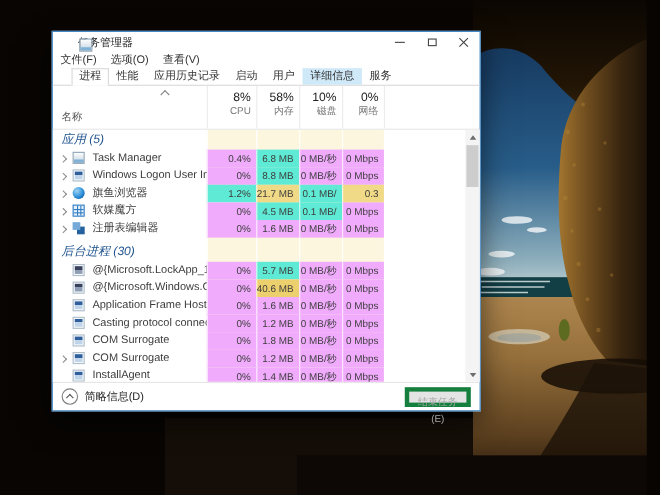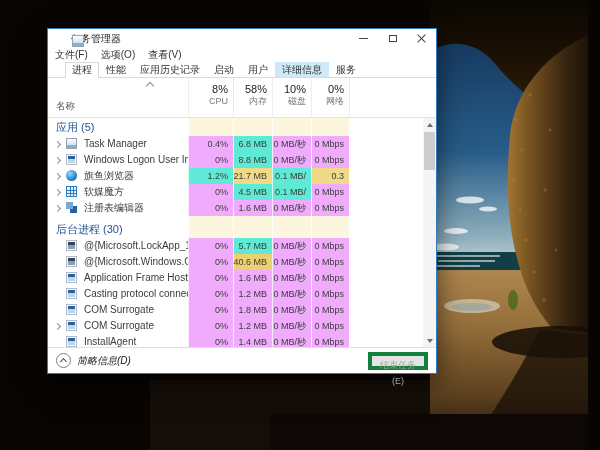--- a/index.html
+++ b/index.html
@@ -41,21 +41,21 @@
   .st-cpu{left:140px;width:45px;} .st-mem{left:185px;width:39px;}
   .st-disk{left:224px;width:39px;} .st-net{left:263px;width:38px;}
   .hsep-end{position:absolute;left:301px;top:0;bottom:0;border-left:1px solid #ececec;}
   
   .list{position:relative;flex:1;overflow:hidden;background:#fff;}
   .stripe{position:absolute;top:0;bottom:0;background:#fcf6df;box-shadow:inset 1px 0 0 #fff;}
   .sp-cpu{left:140px;width:45px;} .sp-mem{left:185px;width:39px;}
   .sp-disk{left:224px;width:39px;} .sp-net{left:263px;width:38px;}
   .groups{position:absolute;inset:0 13px 0 0;}
   .group + .group{margin-top:4px;}
-  .group-hdr{height:18px;line-height:18px;padding-left:8px;font-size:11px;color:#1f538f;}
+  .group-hdr{height:18px;line-height:18px;padding-left:8px;font-size:11px;color:#1f538f;font-style:italic;}
   .row{position:relative;height:16px;}
   .expander{position:absolute;left:6px;top:4px;width:8px;height:8px;visibility:hidden;}
   .expander[data-show]{visibility:visible;}
   .expander::before{content:"";position:absolute;left:1px;top:2px;width:4px;height:4px;border-right:1px solid #8f8f8f;border-top:1px solid #8f8f8f;transform:rotate(45deg);}
   .ic{position:absolute;left:18px;top:2px;width:11px;height:11px;box-sizing:border-box;}
   .pname{position:absolute;left:36px;top:0;width:104px;line-height:16px;font-size:10px;color:#3c3c3c;white-space:nowrap;overflow:hidden;}
   .cell{position:absolute;top:0;height:16px;line-height:16px;box-sizing:border-box;text-align:right;padding-right:5px;font-size:9px;color:#3c3c3c;box-shadow:inset 1px 0 0 rgba(255,255,255,.75);}
   .c-cpu{left:140px;width:45px;} .c-mem{left:185px;width:39px;}
   .c-disk{left:224px;width:39px;} .c-net{left:263px;width:38px;} .cell[data-heat="1"]{background:#f0abfc;}
   .cell[data-heat="2"]{background:#5eead4;} .cell[data-heat="3"]{background:#f0d987;}
@@ -80,21 +80,21 @@
   .scrollbar{position:absolute;top:0;right:0;bottom:0;width:13px;background:#f4f4f4;}
   .sb-btn{position:absolute;left:0;width:13px;height:13px;display:flex;align-items:center;justify-content:center;}
   .sb-up{top:0;} .sb-down{bottom:0;}
   .sb-up::before{content:"";width:0;height:0;border-left:3px solid transparent;border-right:3px solid transparent;border-bottom:4px solid #6e6e6e;}
   .sb-down::before{content:"";width:0;height:0;border-left:3px solid transparent;border-right:3px solid transparent;border-top:4px solid #6e6e6e;}
   .sb-thumb{position:absolute;left:1px;top:14px;width:11px;height:38px;background:#cdcdcd;}
   
   .footer{height:25px;border-top:1px solid #e0e0e0;display:flex;align-items:center;padding:0 8px;flex:none;}
   .toggle-circle{width:13px;height:13px;border:1px solid #7f7f7f;border-radius:50%;position:relative;flex:none;}
   .toggle-circle::before{content:"";position:absolute;left:3.5px;top:5px;width:4px;height:4px;border-left:1px solid #555;border-top:1px solid #555;transform:rotate(45deg);}
-  .toggle-label{font-size:10px;color:#222;margin-left:6px;font-style:italic;}
+  .toggle-label{font-size:10px;color:#222;margin-left:6px;}
   .endtask-btn{margin-left:auto;width:60px;height:18px;background:#e4e4e4;border:4px solid #15803d;
      color:#a6a6a6;font-size:9px;font-family:inherit;line-height:16px;text-align:center;box-sizing:border-box;}
 </style>
 </head>
 <body>
 
 <svg class="wallpaper" viewBox="0 0 600 450" aria-hidden="true">
   <defs>
     <linearGradient id="sky" x1="0" y1="0" x2="0" y2="1">
       <stop offset="0" stop-color="#16395f"></stop>

